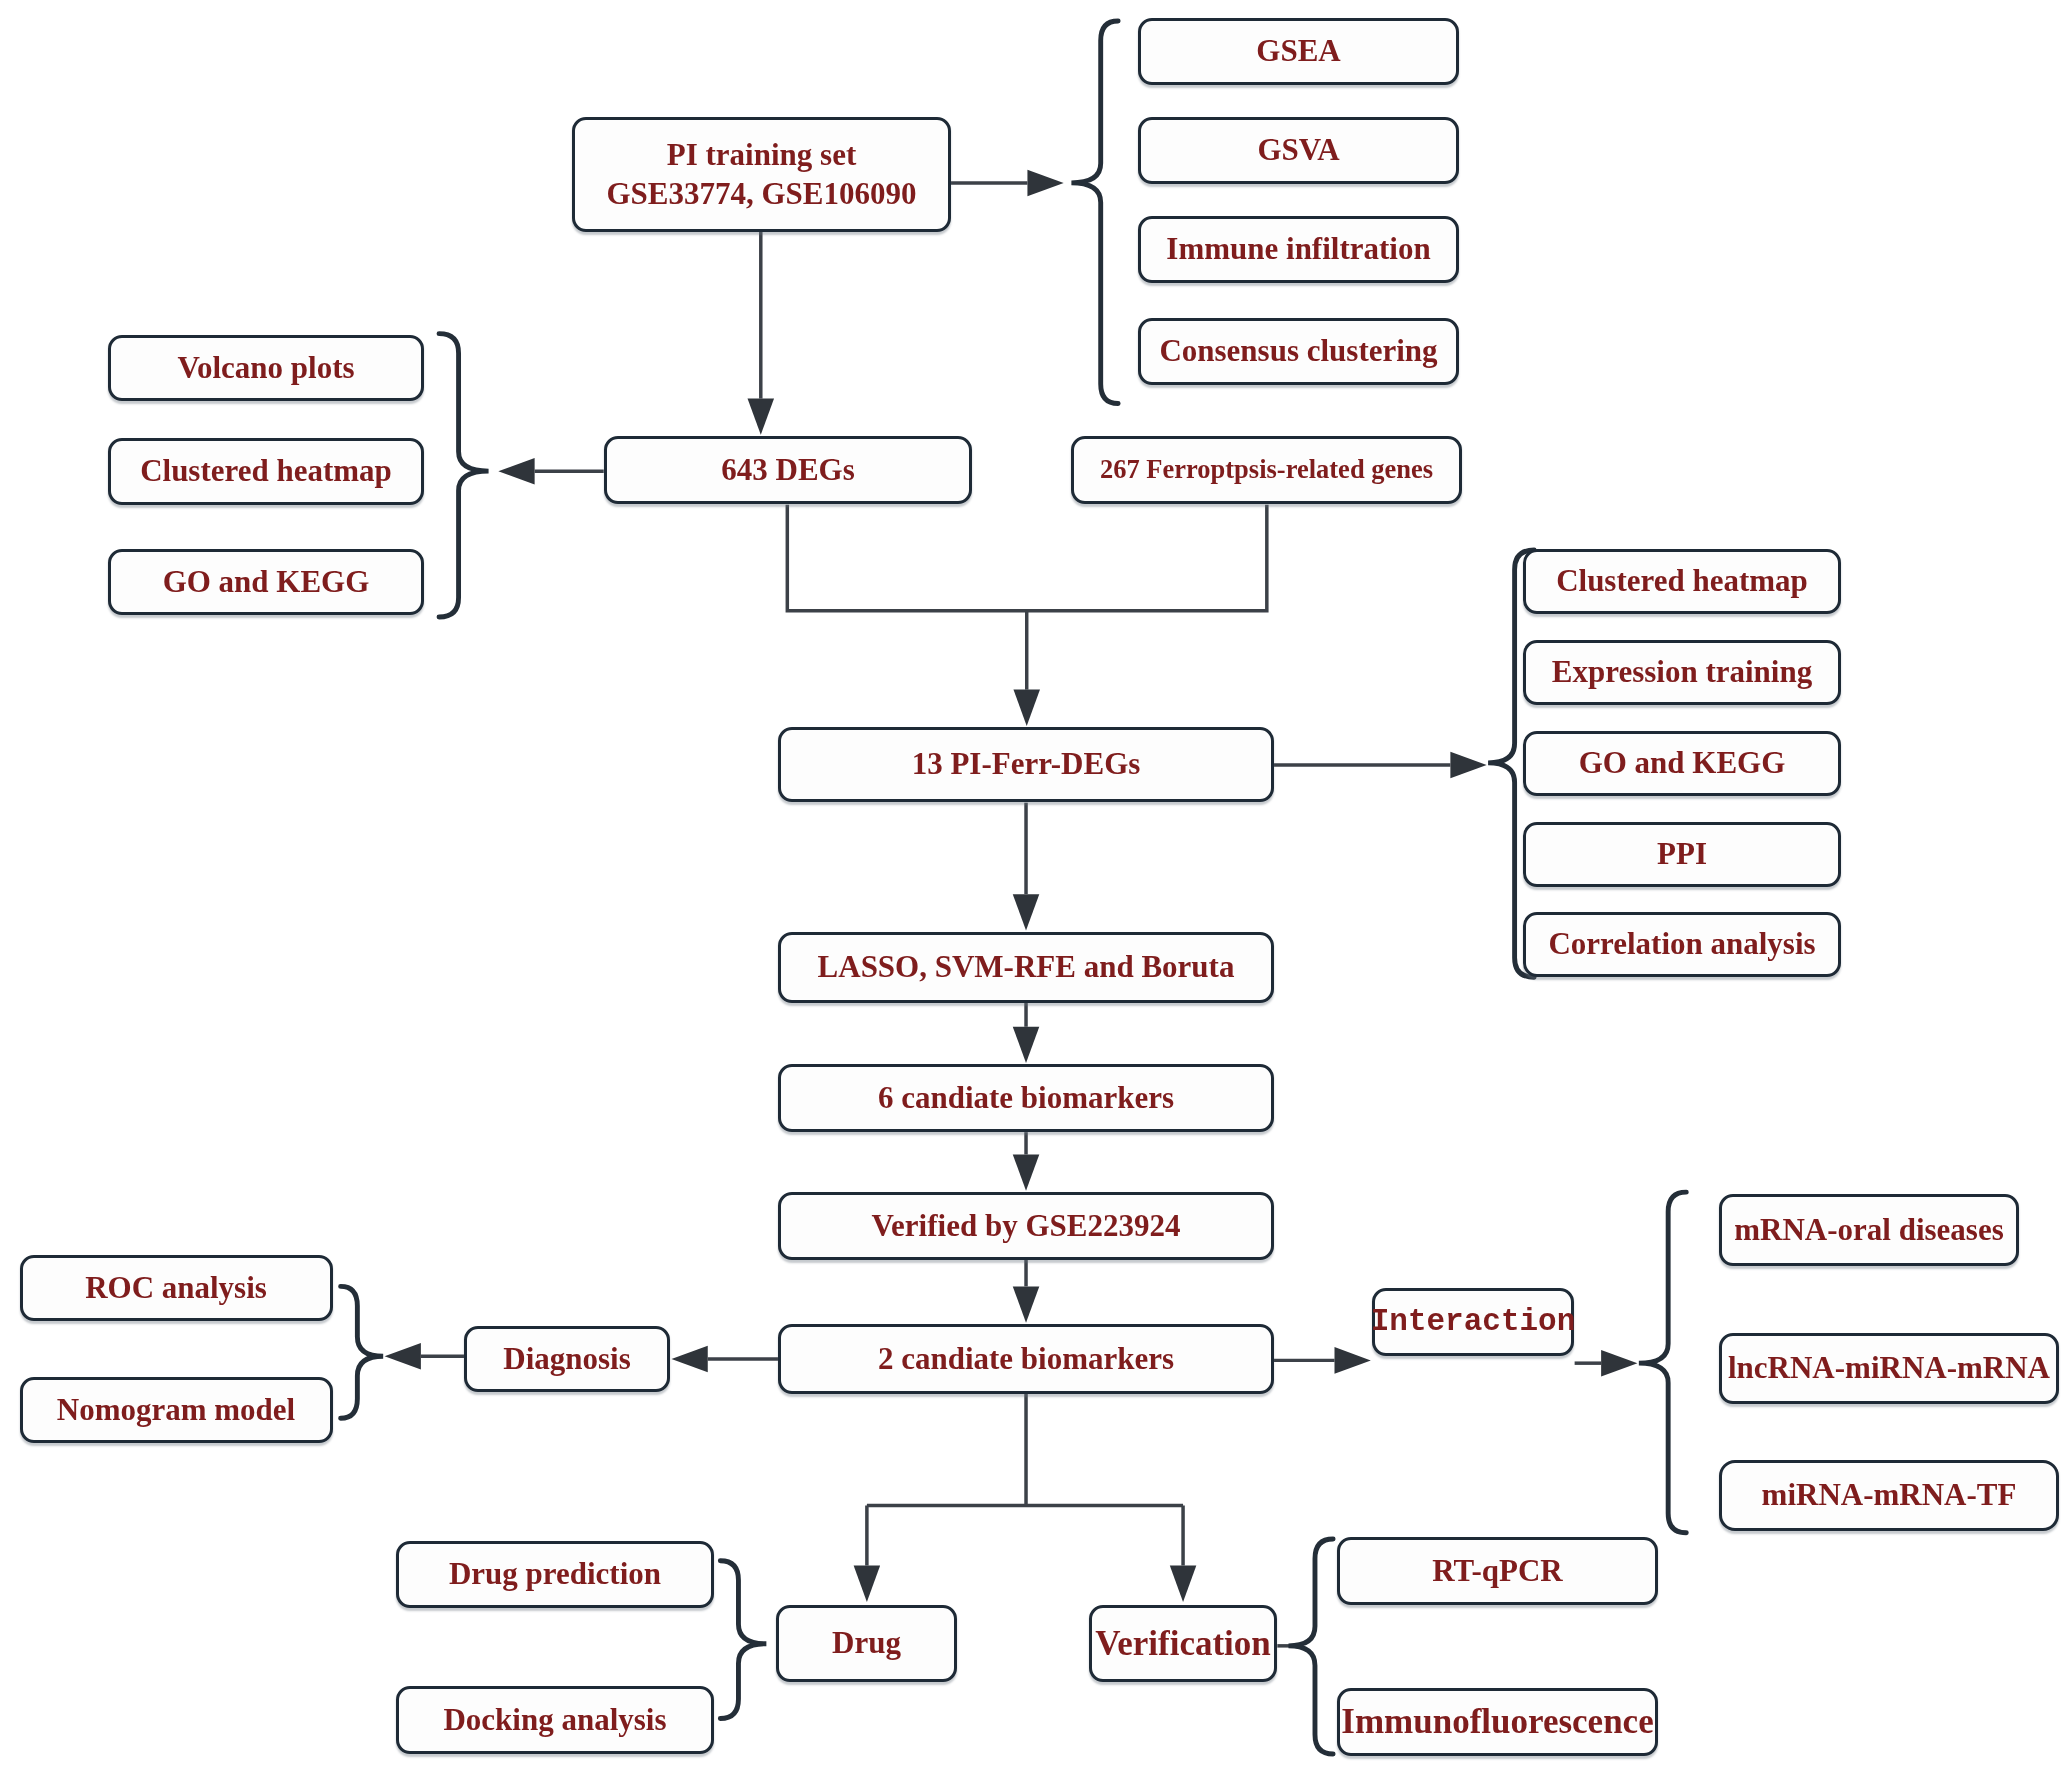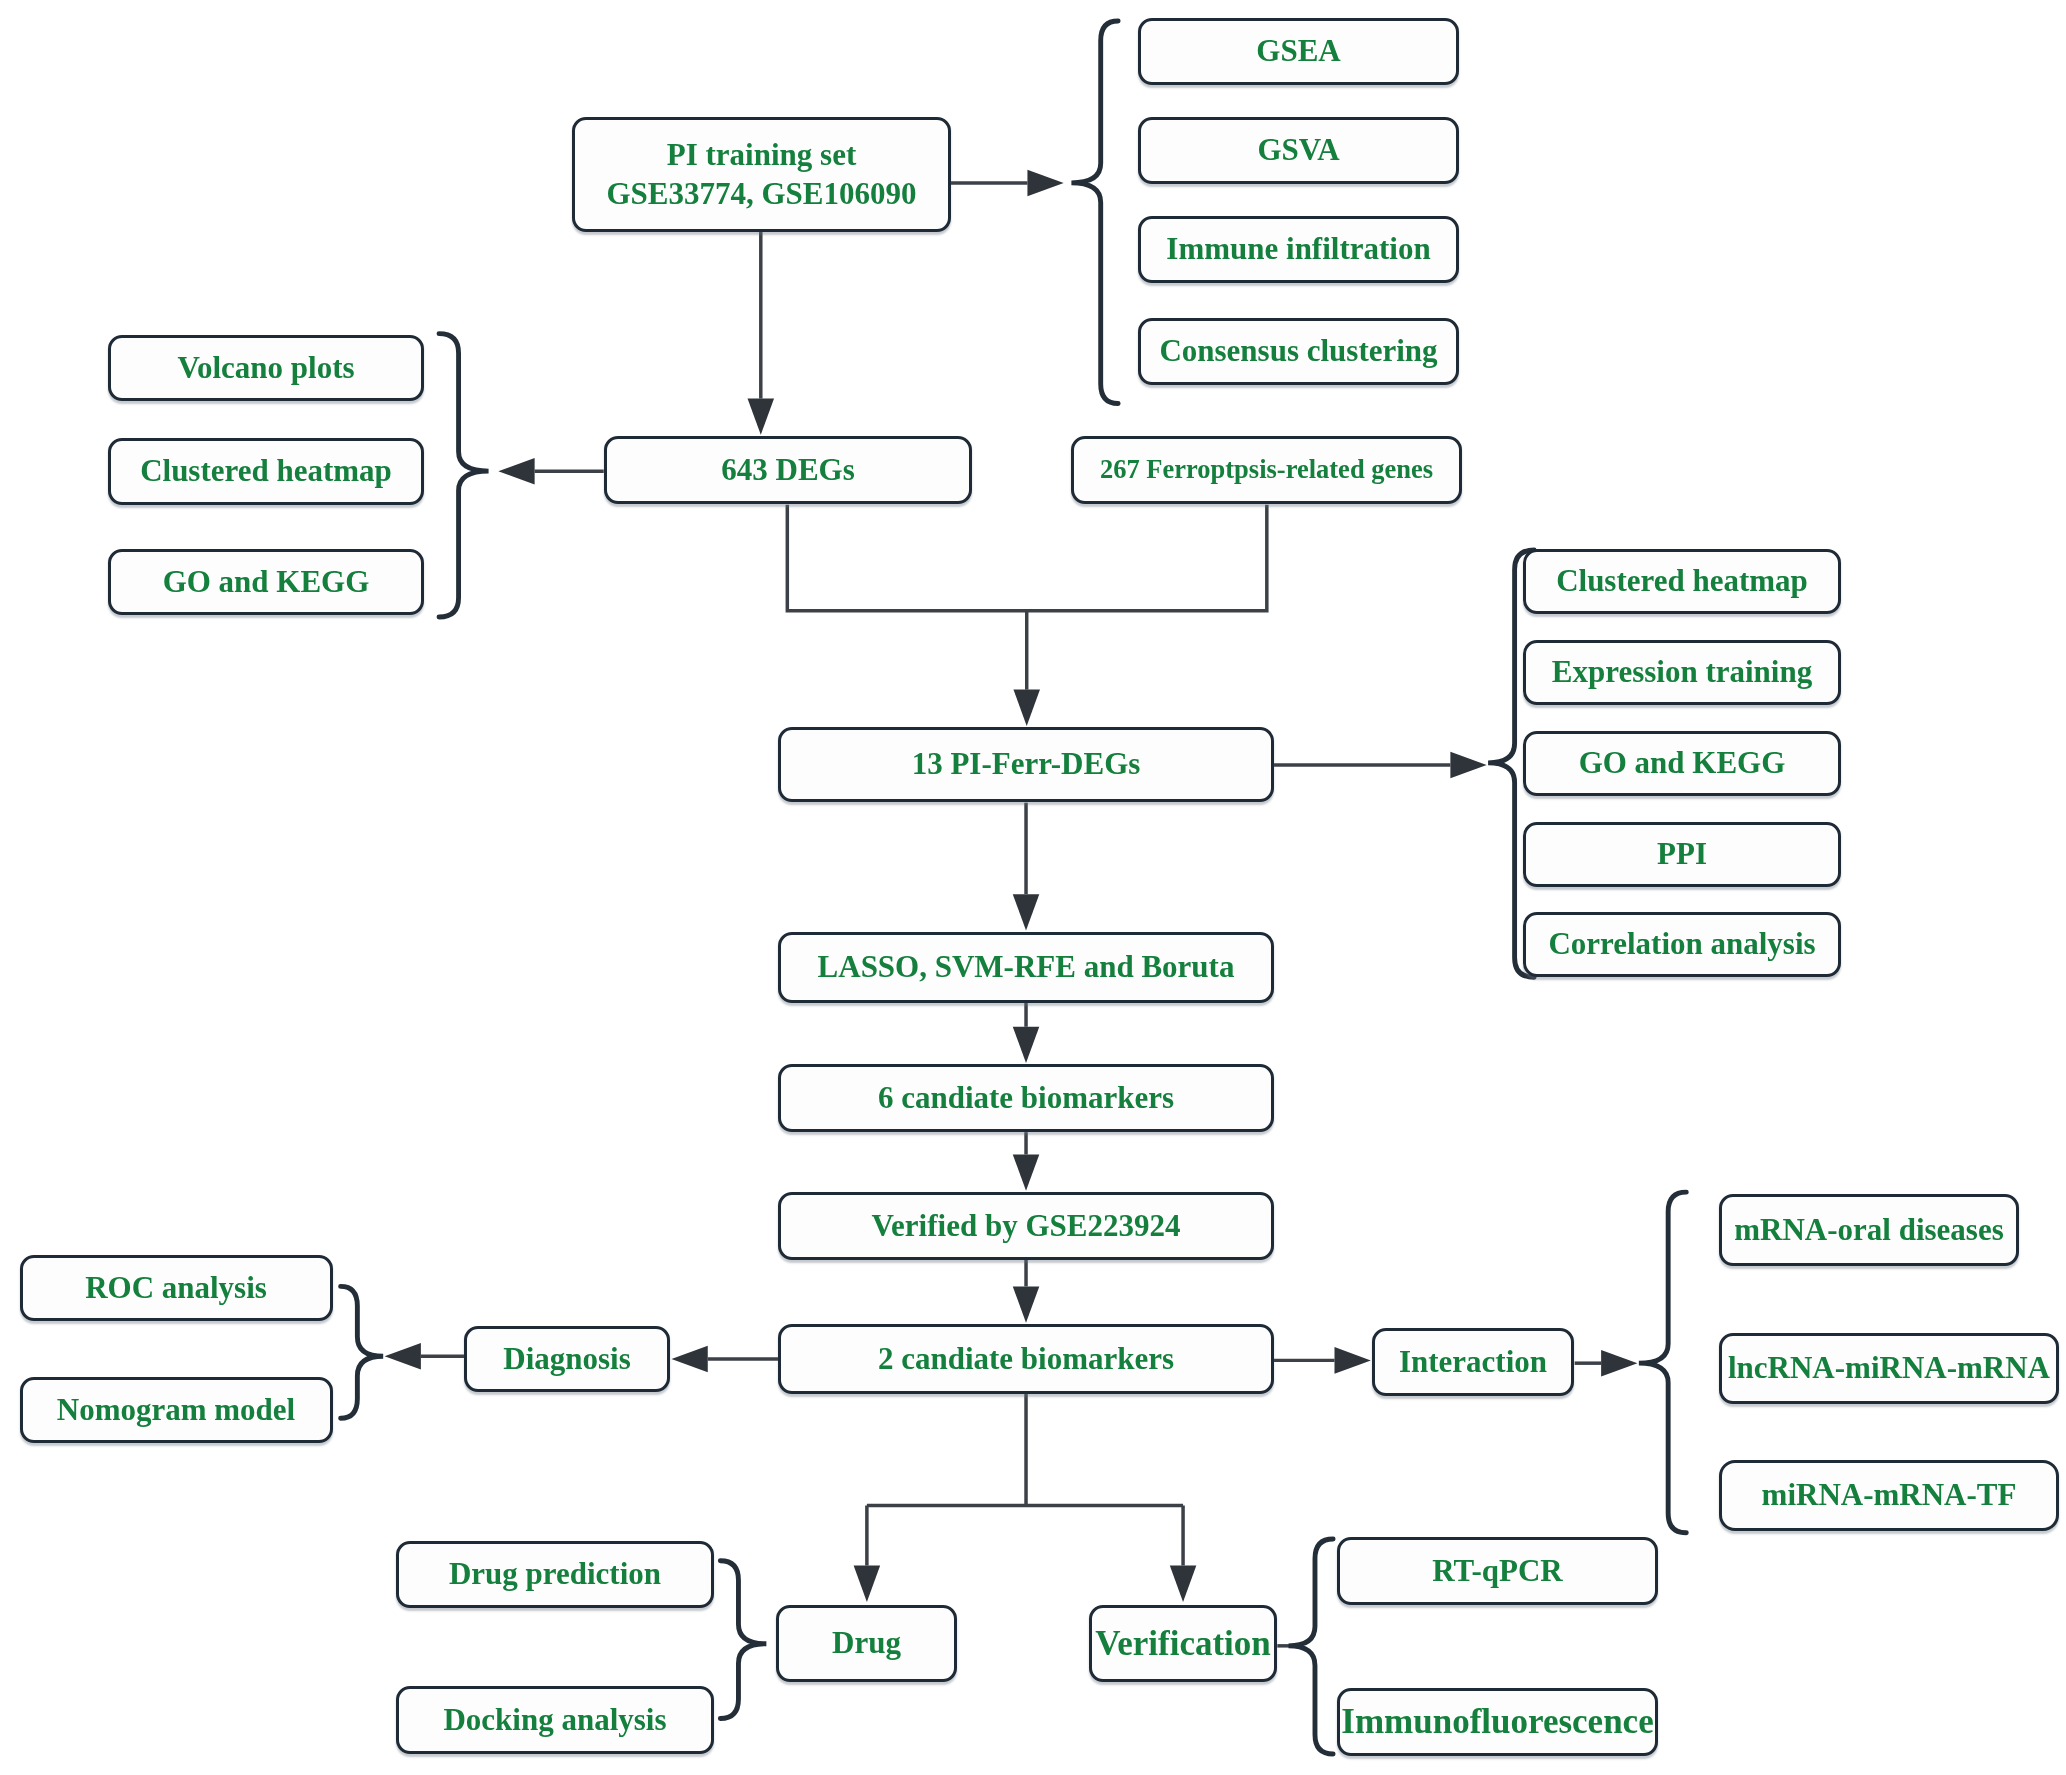--- a/index.html
+++ b/index.html
@@ -27,21 +27,21 @@
     background: #fdfdfd;
     border: 3.5px solid #1e2a36;
     border-radius: 14px;
     display: flex;
     align-items: center;
     justify-content: center;
     text-align: center;
     font-weight: bold;
     font-size: 31px;
     line-height: 1.25;
-    color: #15803d;
+    color: #7f1d1d;
     white-space: pre-line;
     box-shadow: 0 2.8px 2.1px rgba(105,115,125,0.38);
     z-index: 2;
     padding: 0 4.2px;
   }
   .fs42 { font-size: 35px; }
   .fs38 { font-size: 26.5px; }
   .wire { stroke: #3c4148; stroke-width: 5; fill: none; }
   .head { fill: #2f343a; stroke: none; }
   .brace { stroke: #242e38; stroke-width: 7; fill: none; stroke-linecap: round; }
@@ -128,21 +128,21 @@
 
   <div class="node" style="left:778px; top:932px; width:496px; height:71px;">LASSO, SVM-RFE and Boruta</div>
   <div class="node" style="left:778px; top:1064px; width:496px; height:68px;">6 candiate biomarkers</div>
   <div class="node" style="left:778px; top:1192px; width:496px; height:68px;">Verified by GSE223924</div>
   <div class="node" style="left:778px; top:1324px; width:496px; height:70px;text-align:center;">2 candiate biomarkers</div>
 
   <div class="node" style="left:464px; top:1326px; width:206px; height:66px;">Diagnosis</div>
   <div class="node" style="left:19.5px; top:1255px; width:313px; height:66px;">ROC analysis</div>
   <div class="node" style="left:19.5px; top:1377px; width:313px; height:66px;">Nomogram model</div>
 
-  <div class="node" style="left:1372px; top:1328px; width:202px; height:68px;">Interaction</div>
+  <div class="node" style="left:1372px; top:1288px; width:202px; height:68px;font-family:Liberation Mono, monospace;">Interaction</div>
   <div class="node" style="left:1719px; top:1194px; width:300px; height:72px;">mRNA-oral diseases</div>
   <div class="node" style="left:1719px; top:1333px; width:340px; height:71px;">lncRNA-miRNA-mRNA</div>
   <div class="node" style="left:1719px; top:1460px; width:340px; height:71px;border-radius:16px;">miRNA-mRNA-TF</div>
 
   <div class="node" style="left:396px; top:1541px; width:318px; height:67px;">Drug prediction</div>
   <div class="node" style="left:396px; top:1686px; width:318px; height:68px;">Docking analysis</div>
 
   <div class="node" style="left:776px; top:1605px; width:181px; height:77px;">Drug</div>
   <div class="node fs42" style="left:1089px; top:1605px; width:188px; height:77px;">Verification</div>
 

